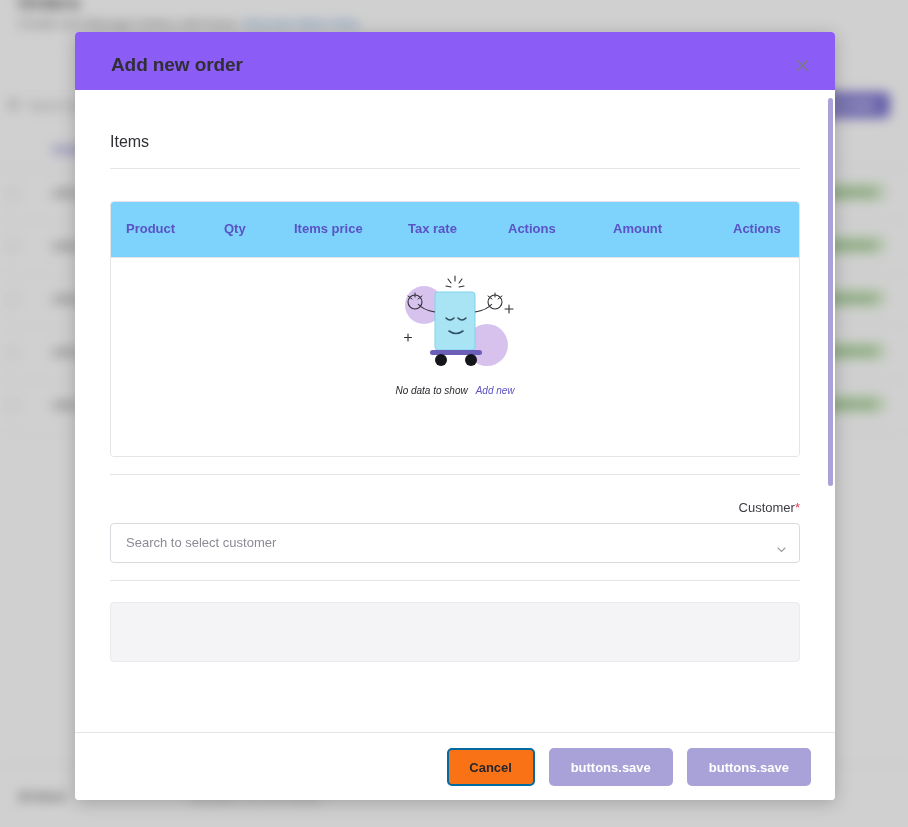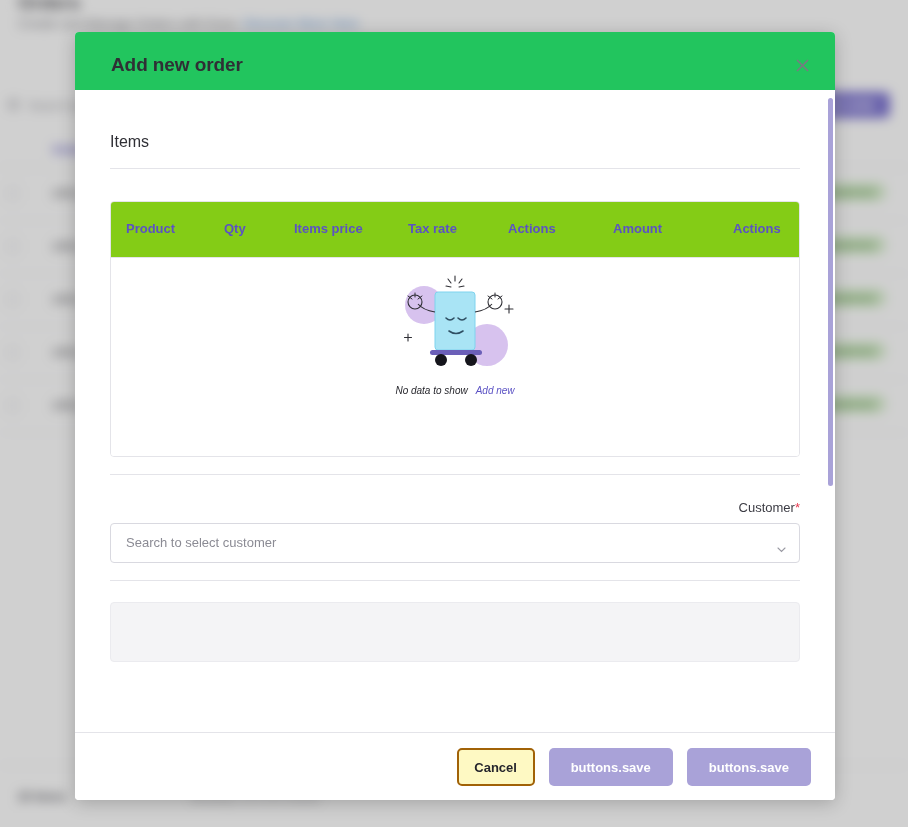--- a/index.html
+++ b/index.html
@@ -96,21 +96,21 @@
     position: absolute;
     left: 75px; top: 32px;
     width: 760px; height: 768px;
     background: #ffffff;
     border-radius: 4px;
     box-shadow: 0 3px 18px rgba(0,0,0,0.22);
     overflow: hidden;
   }
   #modal-header {
     position: absolute; left: 0; top: 0; right: 0; height: 58px;
-    background: #22c55e;
+    background: #8b5cf6;
   }
   #modal-title {
     position: absolute; left: 36px; top: 22px;
     font-size: 19px; font-weight: bold; color: #2f2f35;
     letter-spacing: -0.1px;
   }
   #close-btn {
     position: absolute; right: 20px; top: 20px;
     width: 26px; height: 26px;
     display: flex; align-items: center; justify-content: center;
@@ -136,21 +136,21 @@
 
   
   #items-table {
     margin-top: 32px;
     border: 1px solid #e4e4e9;
     border-radius: 4px;
     overflow: hidden;
   }
   #items-thead {
     height: 56px;
-    background: #84cc16;
+    background: #7dd3fc;
     border-bottom: 1px solid #e4e4e9;
     position: relative;
   }
   .th {
     position: absolute; top: 19px;
     font-size: 13px; font-weight: bold; color: #5b52c4;
   }
   #items-empty {
     height: 198px;
     position: relative;
@@ -222,24 +222,24 @@
   .btn {
     height: 38px;
     border-radius: 5px;
     font-size: 13px; font-weight: bold;
     display: flex; align-items: center; justify-content: center;
     cursor: pointer;
     border: none;
     font-family: "Liberation Sans", sans-serif;
   }
   #btn-cancel {
-    width: 78px;
-    background: #fef9c3;
+    width: 88px;
+    background: #f97316;
     color: #26262c;
-    border: 2px solid #a16207;
+    border: 2px solid #0369a1;
   }
   .btn-save {
     background: #a9a2d8;
     color: #ffffff;
     padding: 0 22px;
   }
 </style>
 </head>
 <body>
 

